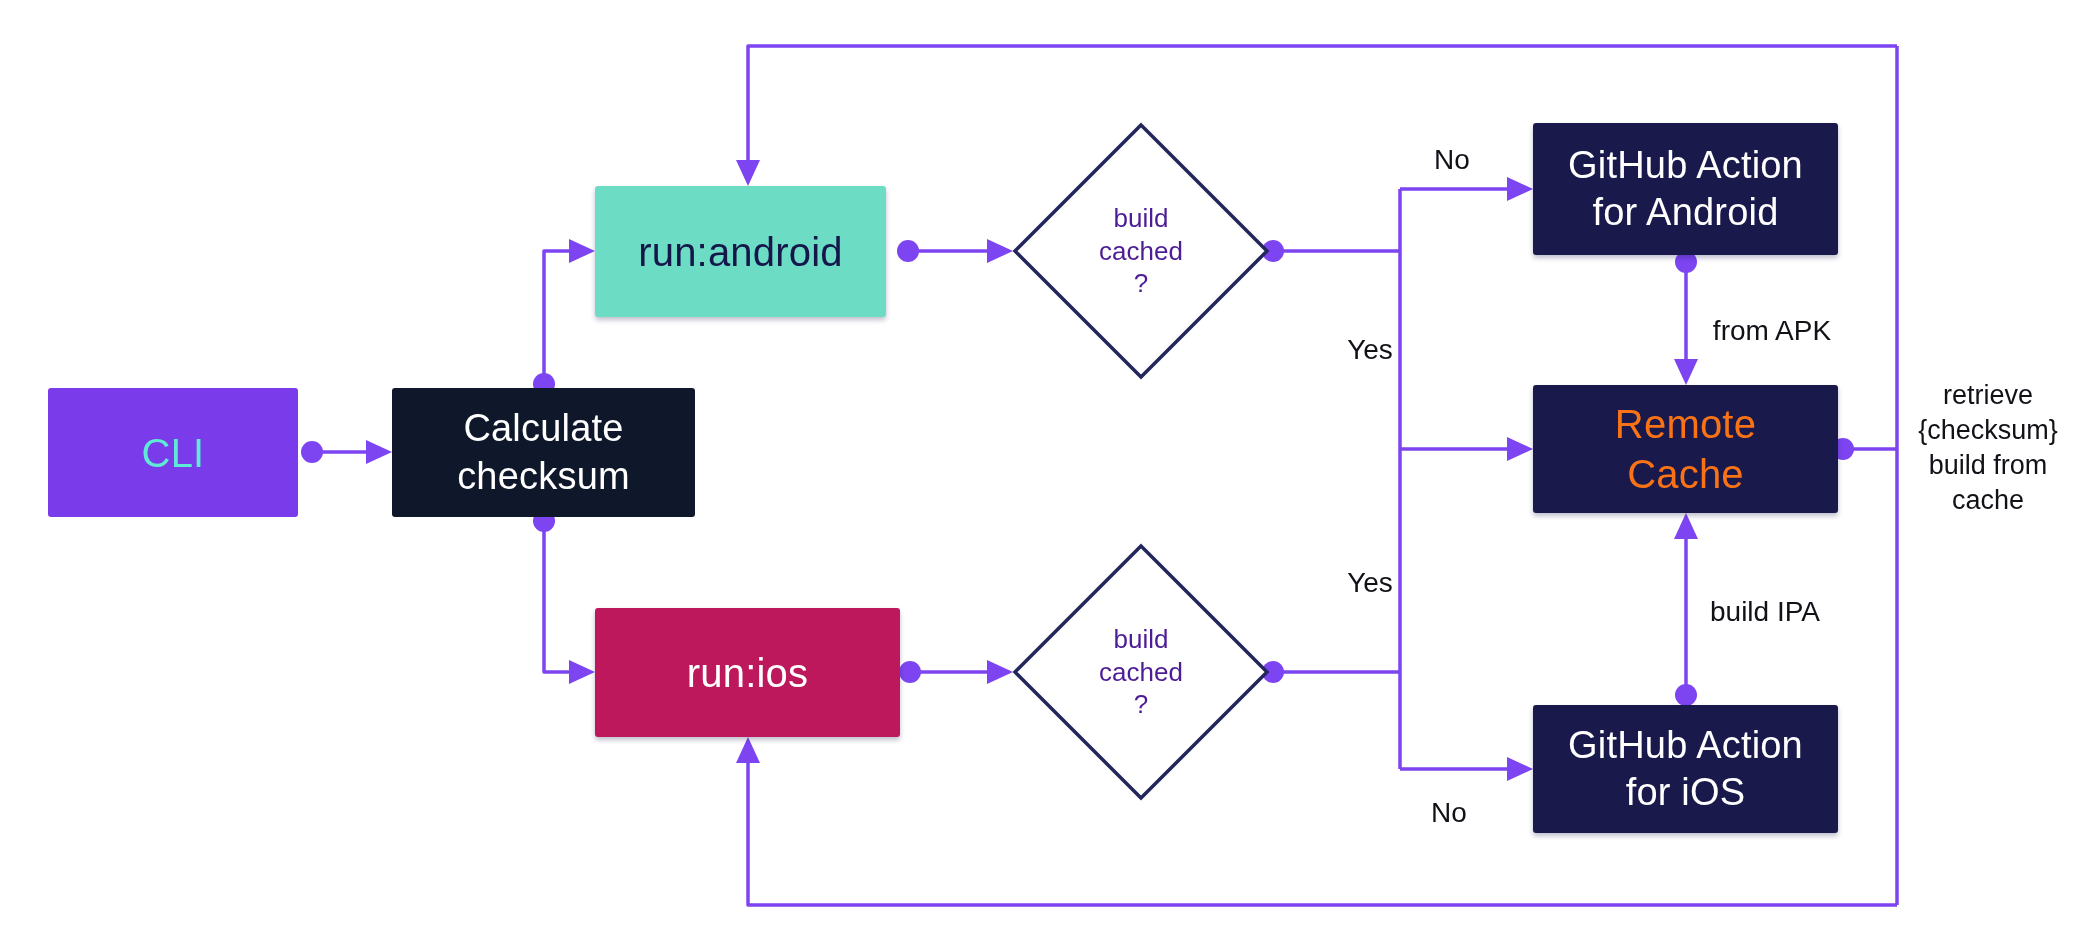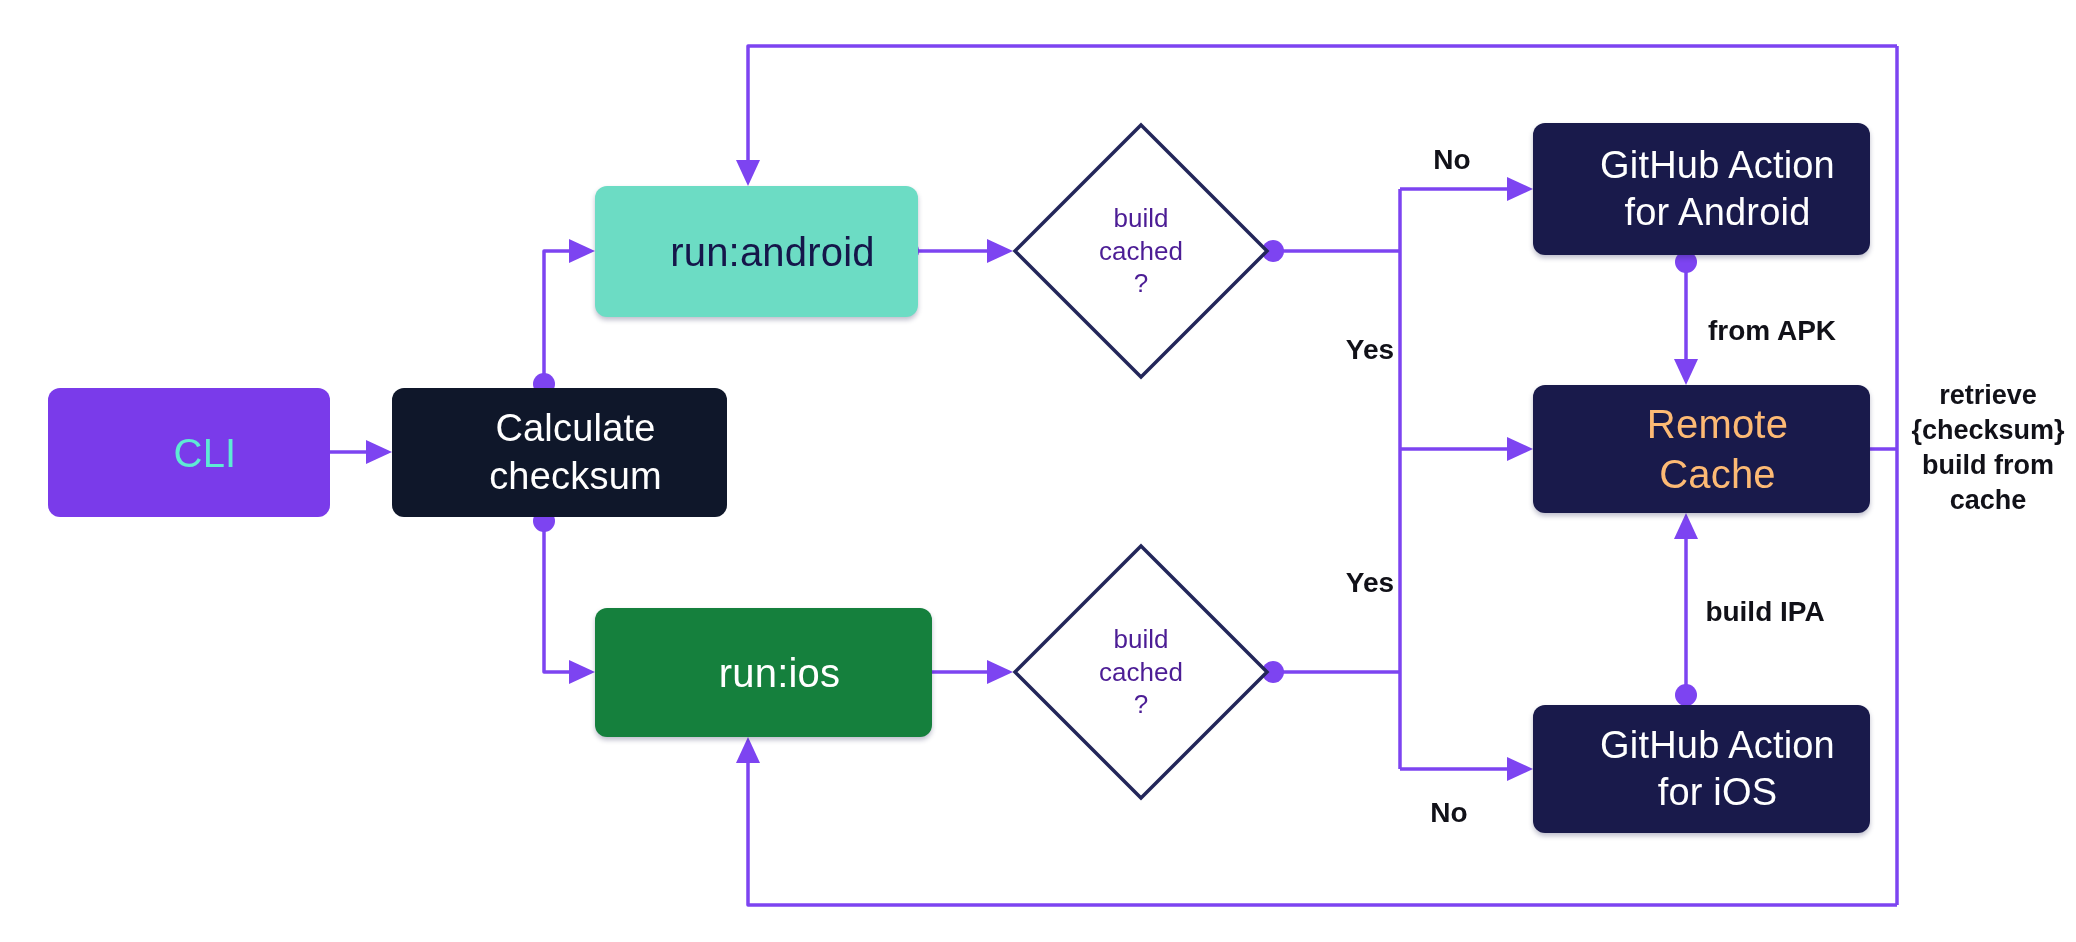--- a/index.html
+++ b/index.html
@@ -22,74 +22,73 @@
     left: 0; top: 0;
     width: 2076px;
     height: 942px;
   }
   .node {
     position: absolute;
     display: flex;
     align-items: center;
     justify-content: center;
     text-align: center;
-    border-radius: 12px;
+    border-radius: 3px;
     white-space: pre-line;
     line-height: 1.25;
     font-weight: 500;
     letter-spacing: 0.2px;
-    padding-left: 32px;
   }
   .node.shadow {
     box-shadow: 0 3px 5px rgba(25, 26, 75, 0.28);
   }
   .cli {
     left: 48px; top: 388px; width: 250px; height: 129px;
     background: #7a3bea; color: #5eead4; font-size: 40px;
   }
   .calc {
     left: 392px; top: 388px; width: 303px; height: 129px;
     background: #0f172a; color: #ffffff; font-size: 38px;
   }
   .run-android {
     left: 595px; top: 186px; width: 291px; height: 131px;
     background: #6cdcc4; color: #15164a; font-size: 40px;
   }
   .run-ios {
     left: 595px; top: 608px; width: 305px; height: 129px;
-    background: #15803d; color: #ffffff; font-size: 40px;
+    background: #be185d; color: #ffffff; font-size: 40px;
   }
   .gha-android {
     left: 1533px; top: 123px; width: 305px; height: 132px;
     background: #191a4b; color: #ffffff; font-size: 38px;
   }
   .remote-cache {
     left: 1533px; top: 385px; width: 305px; height: 128px;
-    background: #191a4b; color: #fdba74; font-size: 40px;
+    background: #191a4b; color: #f97316; font-size: 40px;
   }
   .gha-ios {
     left: 1533px; top: 705px; width: 305px; height: 128px;
     background: #191a4b; color: #ffffff; font-size: 38px;
   }
   .diamond-label {
     position: absolute;
     transform: translate(-50%, -50%);
     text-align: center;
     white-space: pre-line;
     color: #4c1d95;
     font-size: 26px;
     line-height: 1.25;
     font-weight: 400;
   }
   .edge-label {
     position: absolute;
     transform: translate(-50%, -50%);
     color: #111118;
     font-size: 28px;
-    font-weight: 700;
+    font-weight: 400;
     white-space: pre-line;
     text-align: center;
     line-height: 1.3;
   }
 </style>
 </head>
 <body>
 
 <div class="canvas">
 

